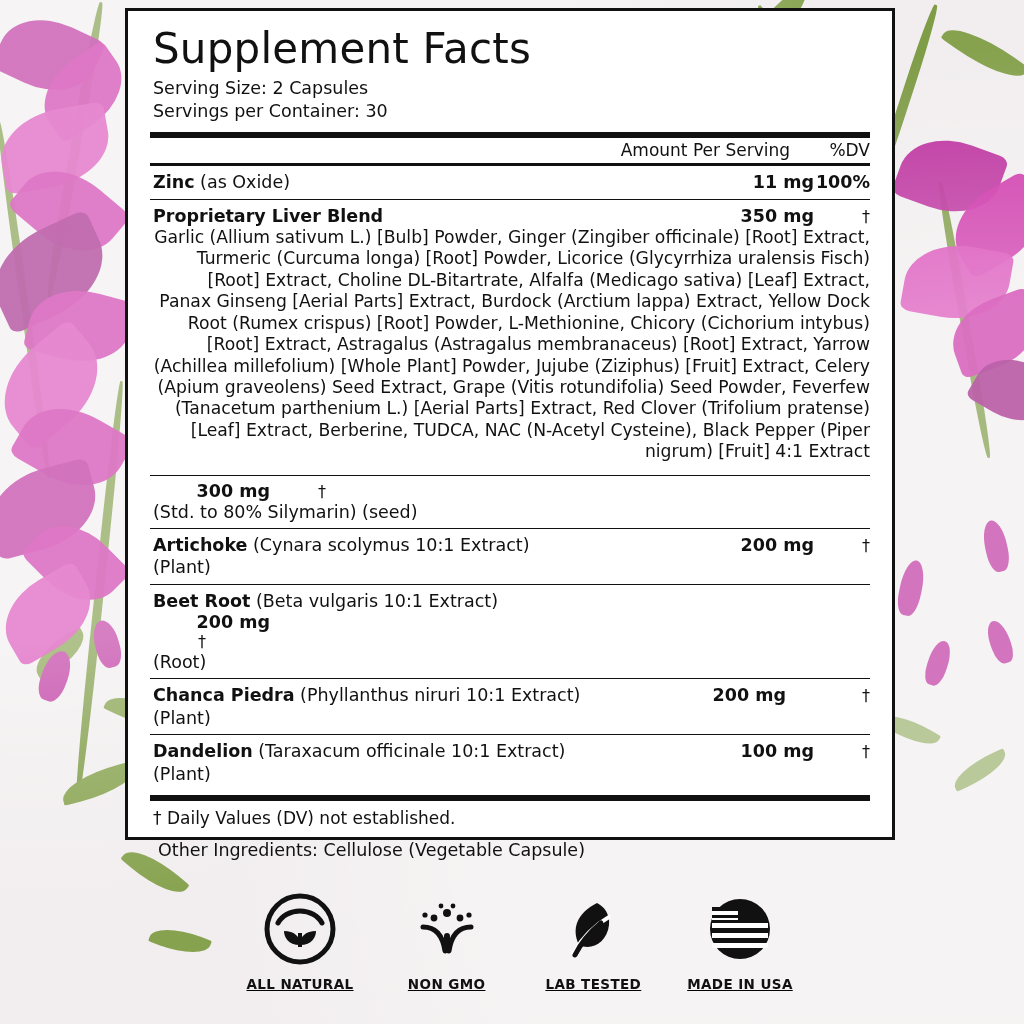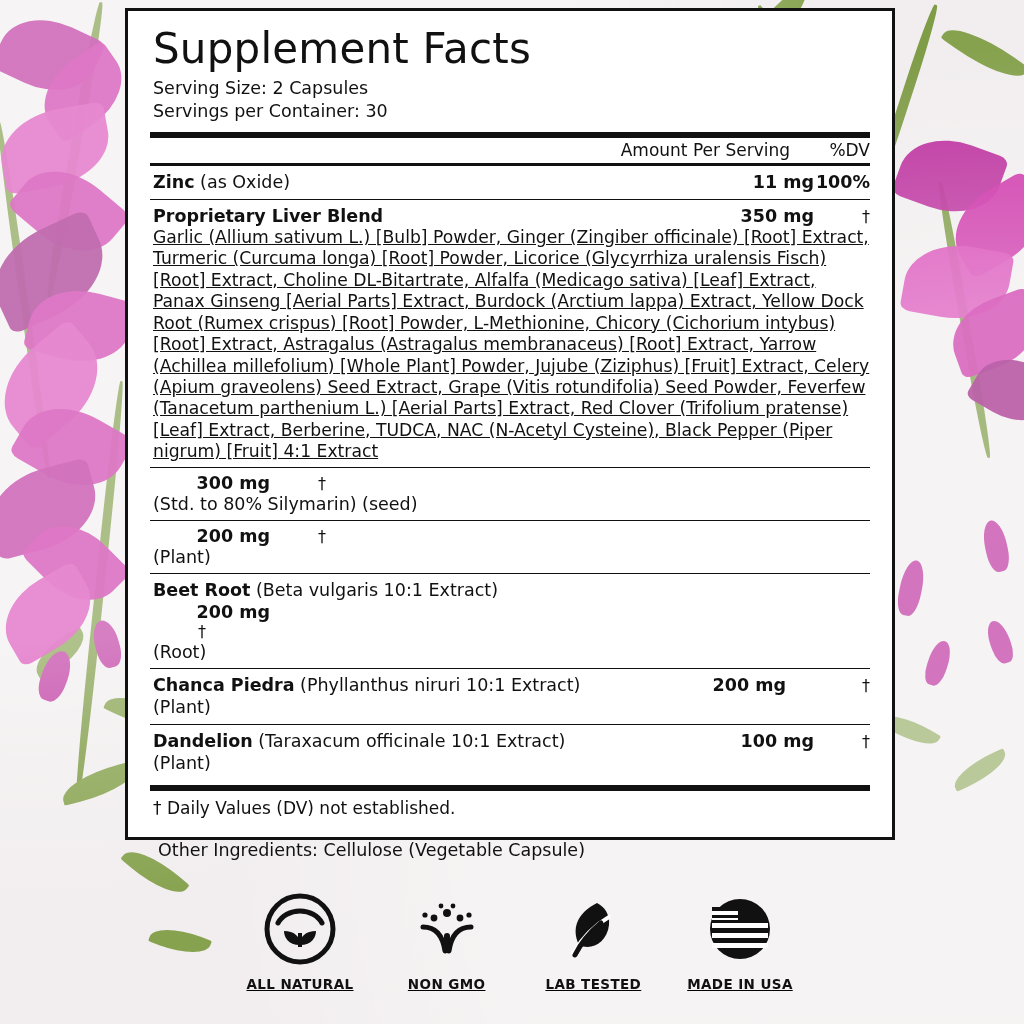--- a/index.html
+++ b/index.html
@@ -127,24 +127,23 @@
     font-size: 17.5px;
     font-weight: bold;
     white-space: nowrap;
   }
   .row .dv.dag { font-weight: 400; font-size: 16px; }
   .nm-bold { font-weight: bold; }
   .blend-body {
     font-size: 17.2px;
     line-height: 1.245;
     padding-left: 3px;
-    padding-bottom: 4px;
-    text-align: left;
+    padding-bottom: 12px;
+    text-align: right;
     hyphens: none;
-    text-decoration: underline;
   }
   .sub-line {
     font-size: 17.5px;
     line-height: 1.28;
   }
   .footnote {
     font-size: 17px;
     padding: 7px 0 0 3px;
   }
 
@@ -269,20 +268,23 @@
 
   <div class="row" style="padding-bottom:0;">
     <div class="amt">300 mg</div>
     <div class="dv dag">†</div>
   </div>
   <div class="sub-line" style="padding:0 0 5px 3px;">(Std. to 80% Silymarin) (seed)</div>
 
   <div class="rule-thin"></div>
 
   <div class="row" style="padding-bottom:0;">
+    <div class="names">
+      <span class="nm-bold">Artichoke</span><span> (Cynara scolymus 10:1 Extract)</span>
+    </div>
     <div class="amt">200 mg</div>
     <div class="dv dag">†</div>
   </div>
   <div class="sub-line" style="padding:0 0 5px 3px;">(Plant)</div>
 
   <div class="rule-thin"></div>
 
   <div class="row" style="padding-bottom:0;flex-direction:column;">
     <div class="names">
       <span class="nm-bold">Beet Root</span><span> (Beta vulgaris 10:1 Extract)</span>

